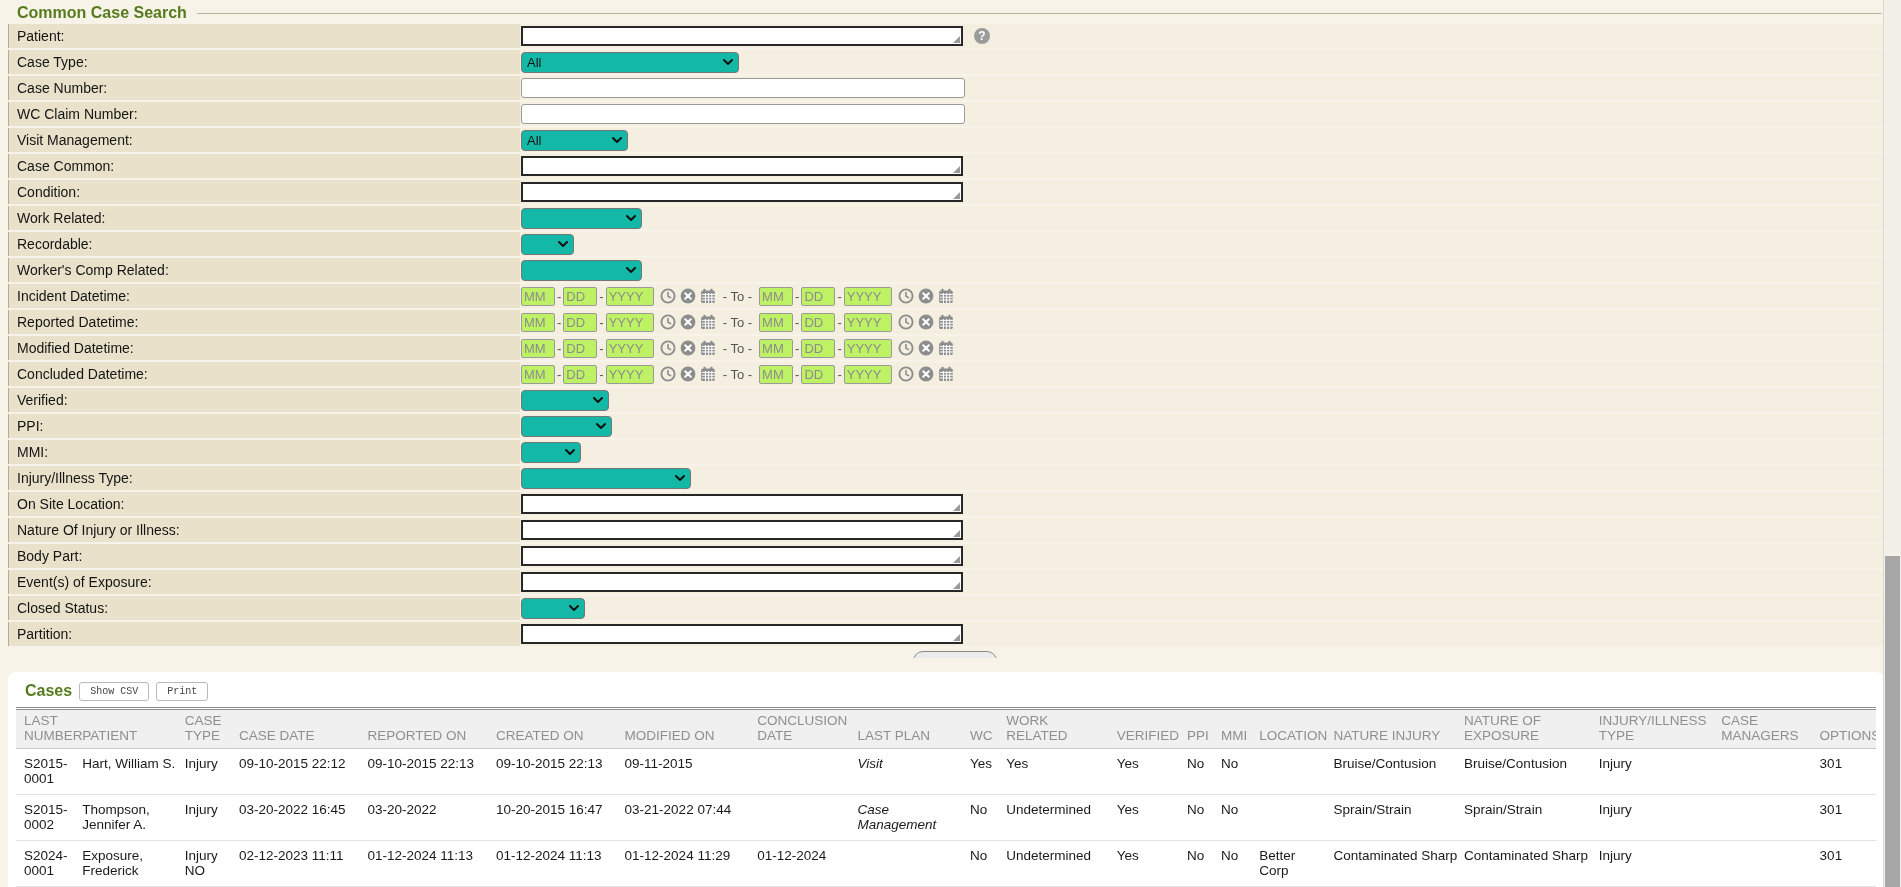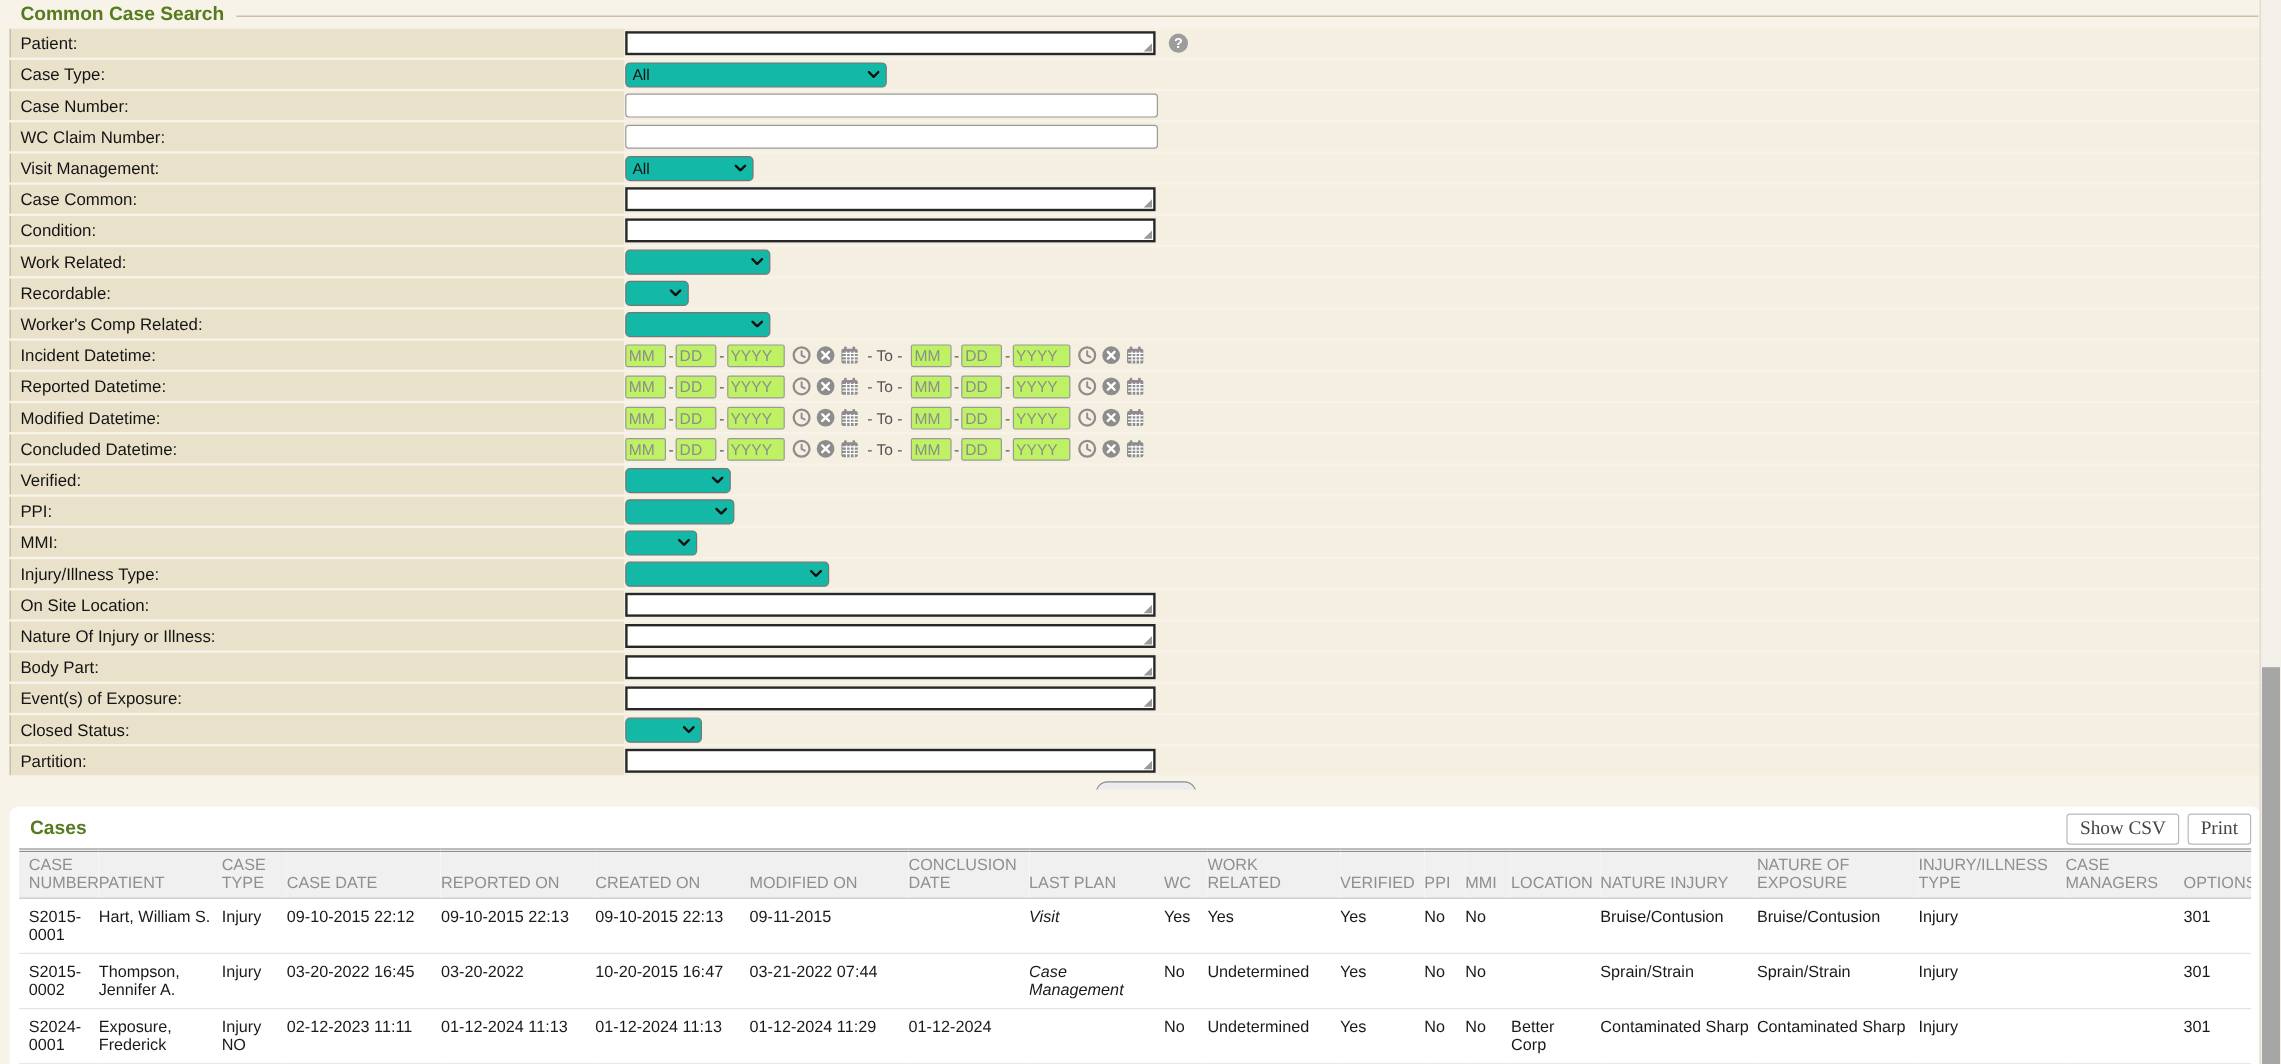--- a/index.html
+++ b/index.html
@@ -43,25 +43,25 @@
   .help-icon{display:inline-flex;align-items:center;justify-content:center;width:16px;height:16px;
              border-radius:50%;background:#9c9c9c;color:#fff;font-size:12px;font-weight:bold;margin-left:11px}
 
   .btn-strip{height:10px;position:relative;overflow:hidden}
   .cut-btn{position:absolute;left:905px;top:3px;width:82px;height:22px;border:1px solid #8a8a8a;
            border-radius:10px;background:#ececec}
 
   
   .cases-panel{position:absolute;left:8px;top:672px;width:1876px;height:215px;background:#fff;
                border-radius:8px 8px 0 0;box-sizing:border-box;padding:0 8px}
-  .cases-head{display:flex;justify-content:space-between;align-items:center;height:32px;padding-top:3px}
+  .cases-head{display:flex;align-items:center;height:32px;padding-top:3px}
   .cases-title{color:#567b1e;font-weight:bold;font-size:16px;padding-left:9px}
   .cases-actions{display:flex;align-items:center}
-  .btn{border:1px solid #b9b9b9;border-radius:3px;background:#fff;color:#444;font-size:16px;
-       font-family:Liberation Serif, serif;padding:3px 10px;margin-left:7px;cursor:pointer}
+  .btn{border:1px solid #b9b9b9;border-radius:3px;background:#fff;color:#444;font-size:10px;
+       font-family:Liberation Mono, monospace;padding:3px 10px;margin-left:7px;cursor:pointer}
 
   table.cases{width:100%;border-collapse:collapse;table-layout:fixed}
   table.cases thead th{background:#f0f0f0;color:#8f8f8f;font-weight:normal;font-size:13.5px;
        text-align:left;vertical-align:bottom;padding:3px 6px 5px 0;
        border-top:3px double #8f8f8f;border-bottom:1px solid #c6c6c6;overflow:hidden}
   table.cases tbody td{font-size:13.5px;color:#1a1a1a;vertical-align:top;
        padding:7px 6px 7px 0;border-bottom:1px solid #e3e3e3;height:31px;overflow:hidden;word-wrap:break-word}
   table.cases th:first-child,table.cases td:first-child{padding-left:8px}
   td.lastplan{font-style:italic}
 
@@ -519,21 +519,21 @@
         <col style="width:38px">
         <col style="width:74px">
         <col style="width:130px">
       <col style="width:134px">
         <col style="width:122px">
         <col style="width:98px">
         <col style="width:56px">
     </colgroup>
     <thead>
       <tr>
-        <th>CASE NUMBER</th>
+        <th>LAST NUMBER</th>
         <th>PATIENT</th>
         <th>CASE TYPE</th>
         <th>CASE DATE</th>
         <th>REPORTED ON</th>
         <th>CREATED ON</th>
         <th>MODIFIED ON</th>
         <th>CONCLUSION DATE</th>
         <th>LAST PLAN</th>
         <th>WC</th>
         <th>WORK RELATED</th>

